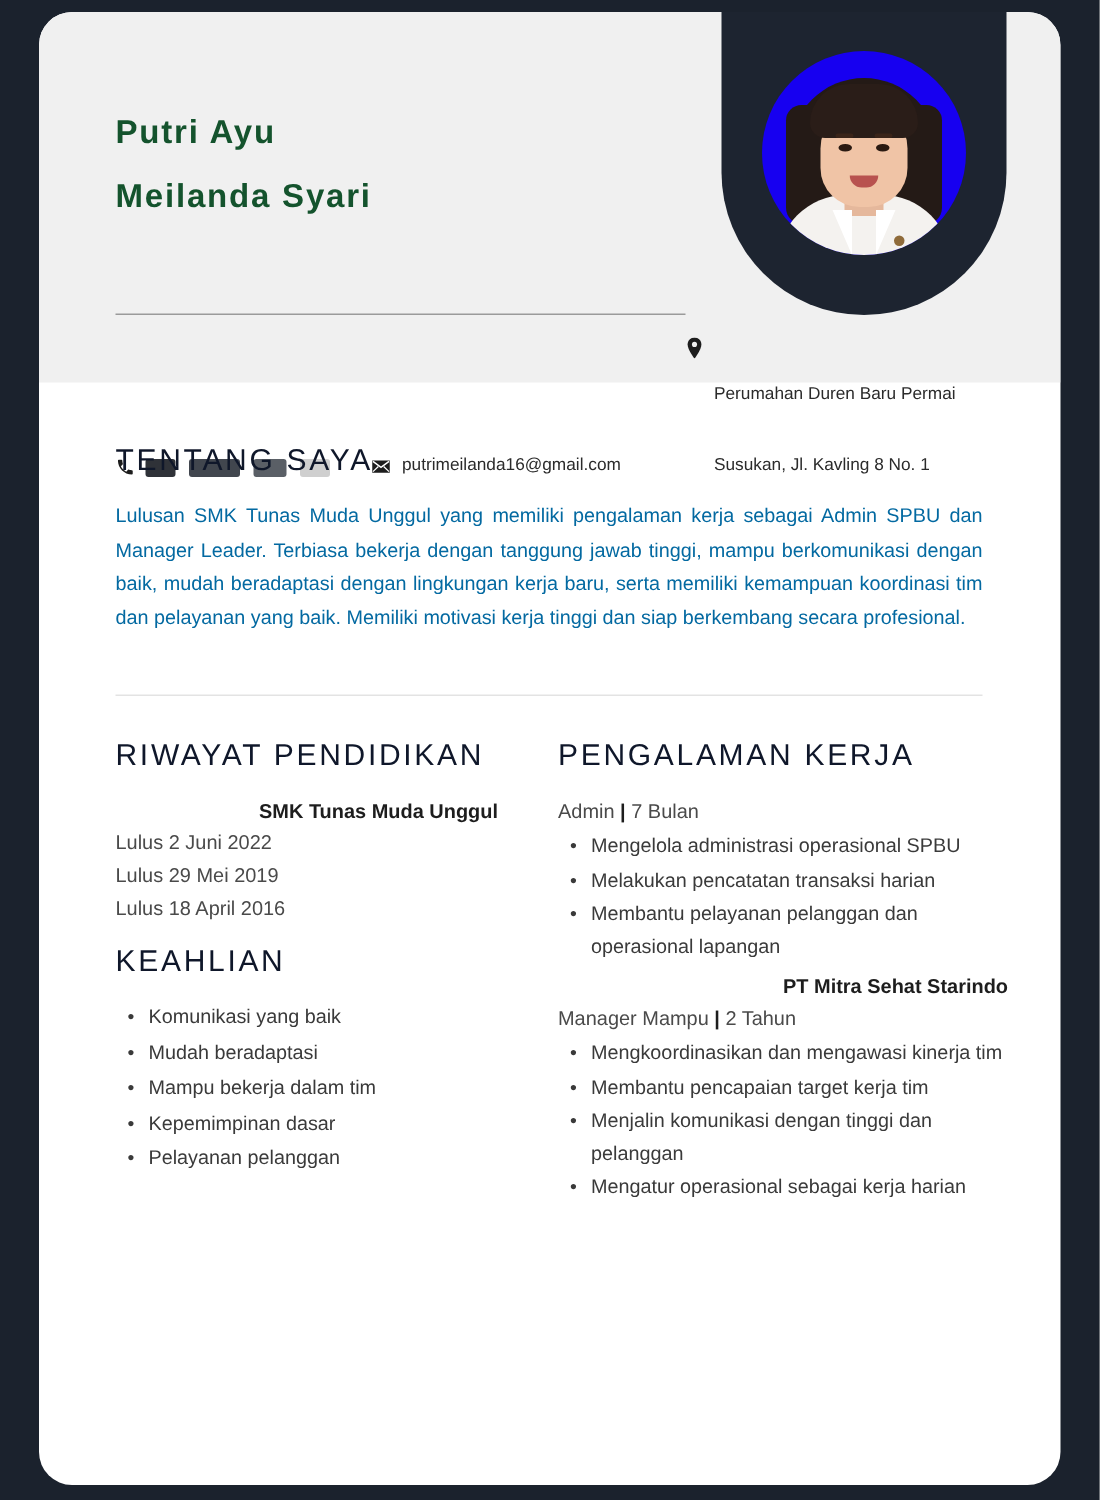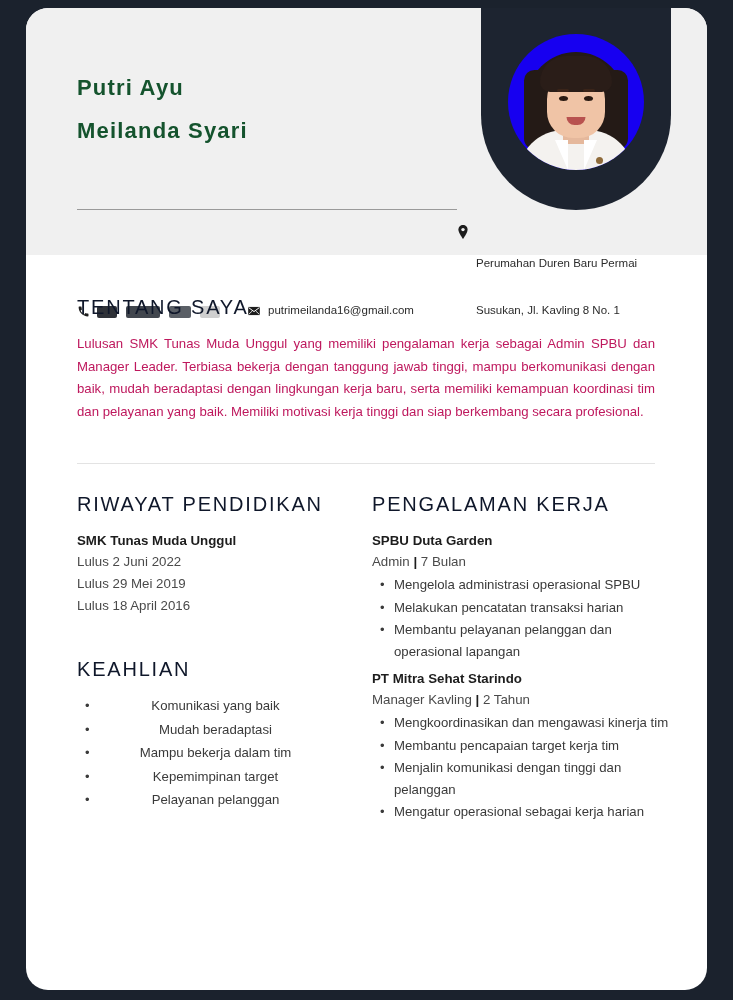--- a/index.html
+++ b/index.html
@@ -273,21 +273,21 @@
   .section-title {
     font-size: 20px;
     font-weight: normal;
     letter-spacing: 1.8px;
     color: #0f172a;
     margin-bottom: 14px;
   }
   #about-text {
     font-size: 13.2px;
     line-height: 22.5px;
-    color: #be185d;
+    color: #0369a1;
     text-align: justify;
   }
 
   #mid-rule {
     position: absolute;
     left: 51px;
     top: 455px;
     width: 578px;
     height: 1px;
     background: #e3e3e3;
@@ -302,20 +302,21 @@
   }
   #col-left  { width: 255px; }
   #col-right { width: 300px; margin-left: 40px; }
 
   .entry { margin-bottom: 1px; }
   .entry-title {
     font-size: 13.3px;
     font-weight: bold;
     color: #1d1d1d;
     line-height: 21px;
+    text-align: right;
   }
   .entry-sub {
     font-size: 13.3px;
     color: #4a4a4a;
     line-height: 21px;
   }
   .sep-bar { font-weight: bold; color: #1d1d1d; }
 
   ul.bullets {
     margin: 2px 0 6px 0;
@@ -331,22 +332,22 @@
   }
   ul.bullets li::before {
     content: "\2022";
     position: absolute;
     left: -14px;
     top: 0;
     color: #3a3a3a;
     font-size: 13px;
   }
 
-  #skills { margin-top: 42px; }
-  #skills ul.bullets li { line-height: 22.5px; text-align: center; }
+  #skills { margin-top: 14px; }
+  #skills ul.bullets li { line-height: 22.5px; }
 </style>
 </head>
 <body>
 
 <div id="page">
   <div id="card">
 
     <div id="header-band"></div>
 
     <div id="photo-panel">
@@ -443,41 +444,40 @@
               </div>
             </div>
         </div>
 
         <div id="skills">
           <div class="section-title">KEAHLIAN</div>
           <ul class="bullets" id="skills-list">
               <li>Komunikasi yang baik</li>
               <li>Mudah beradaptasi</li>
               <li>Mampu bekerja dalam tim</li>
-              <li>Kepemimpinan target</li>
+              <li>Kepemimpinan dasar</li>
               <li>Pelayanan pelanggan</li>
             </ul>
         </div>
       </div>
 
       <div id="col-right">
         <div class="section-title">PENGALAMAN KERJA</div>
         <div id="experience-entries">
             <div class="entry">
-              <div class="entry-title">SPBU Duta Garden</div>
               <div class="entry-sub"><span>Admin</span><span class="sep-bar"> | </span><span>7 Bulan</span></div>
               <ul class="bullets">
                 <li>Mengelola administrasi operasional SPBU</li>
                 <li>Melakukan pencatatan transaksi harian</li>
                 <li>Membantu pelayanan pelanggan dan operasional lapangan</li>
               </ul>
             </div>
             <div class="entry">
               <div class="entry-title">PT Mitra Sehat Starindo</div>
-              <div class="entry-sub"><span>Manager Kavling</span><span class="sep-bar"> | </span><span>2 Tahun</span></div>
+              <div class="entry-sub"><span>Manager Mampu</span><span class="sep-bar"> | </span><span>2 Tahun</span></div>
               <ul class="bullets">
                 <li>Mengkoordinasikan dan mengawasi kinerja tim</li>
                 <li>Membantu pencapaian target kerja tim</li>
                 <li>Menjalin komunikasi dengan tinggi dan pelanggan</li>
                 <li>Mengatur operasional sebagai kerja harian</li>
               </ul>
             </div>
           </div>
       </div>
 

